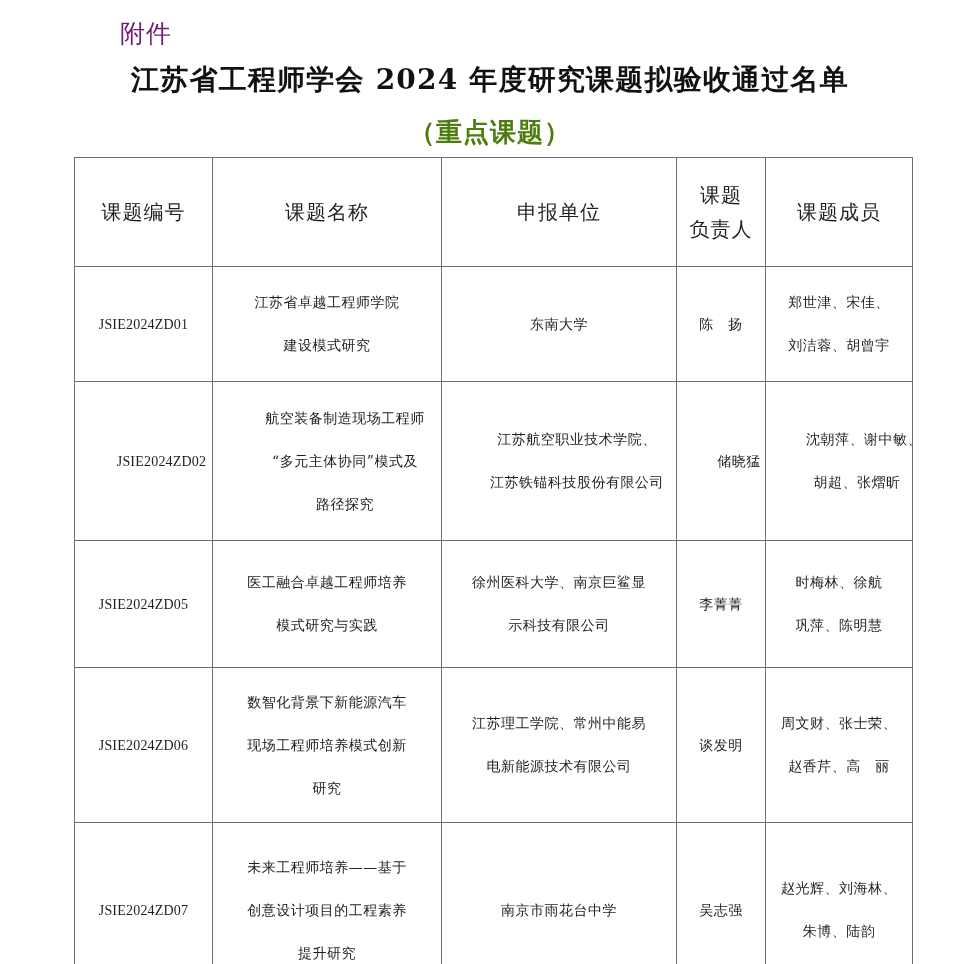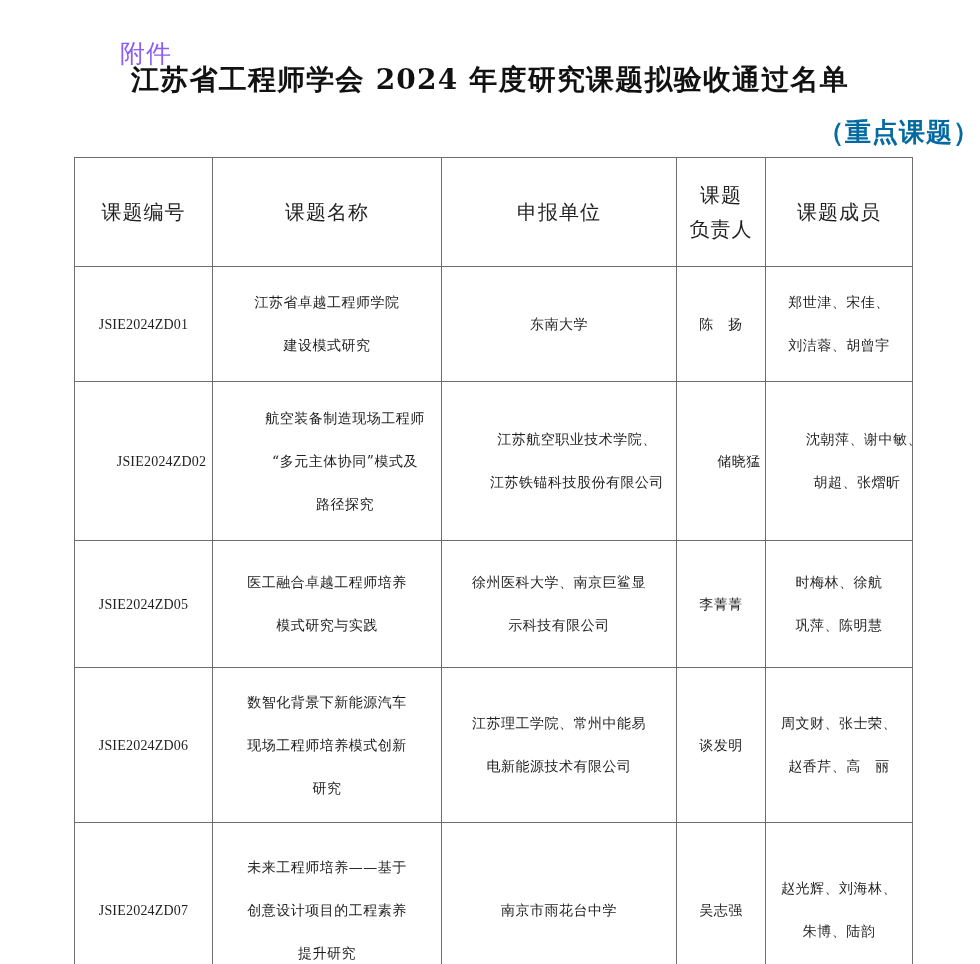--- a/index.html
+++ b/index.html
@@ -22,50 +22,49 @@
   }
 
   
   .attachment-label {
     position: absolute;
     left: 120px;
     top: 17px;
     font-size: 25px;
     line-height: 34px;
     letter-spacing: 1px;
-    color: #8b5cf6;
+    color: #701a75;
     font-weight: 400;
     font-family: "DejaVu Serif", "Liberation Serif", serif;
-    margin-top: 20px;
   }
 
   
   .doc-title {
     position: absolute;
     left: 0;
     right: 0;
     top: 58px;
     text-align: center;
     font-size: 28px;
     line-height: 44px;
     font-weight: 700;
     letter-spacing: 1.2px;
     color: #111111;
   }
   .doc-subtitle {
     position: absolute;
     left: 0;
     right: 0;
     top: 112px;
-    text-align: right;
+    text-align: center;
     font-size: 26px;
     line-height: 40px;
     font-weight: 700;
     letter-spacing: 1px;
-    color: #0369a1;
+    color: #4d7c0f;
   }
 
   
   .table-wrap {
     position: absolute;
     left: 74px;
     top: 157px;
     width: 838px;
   }
   table.listing {

